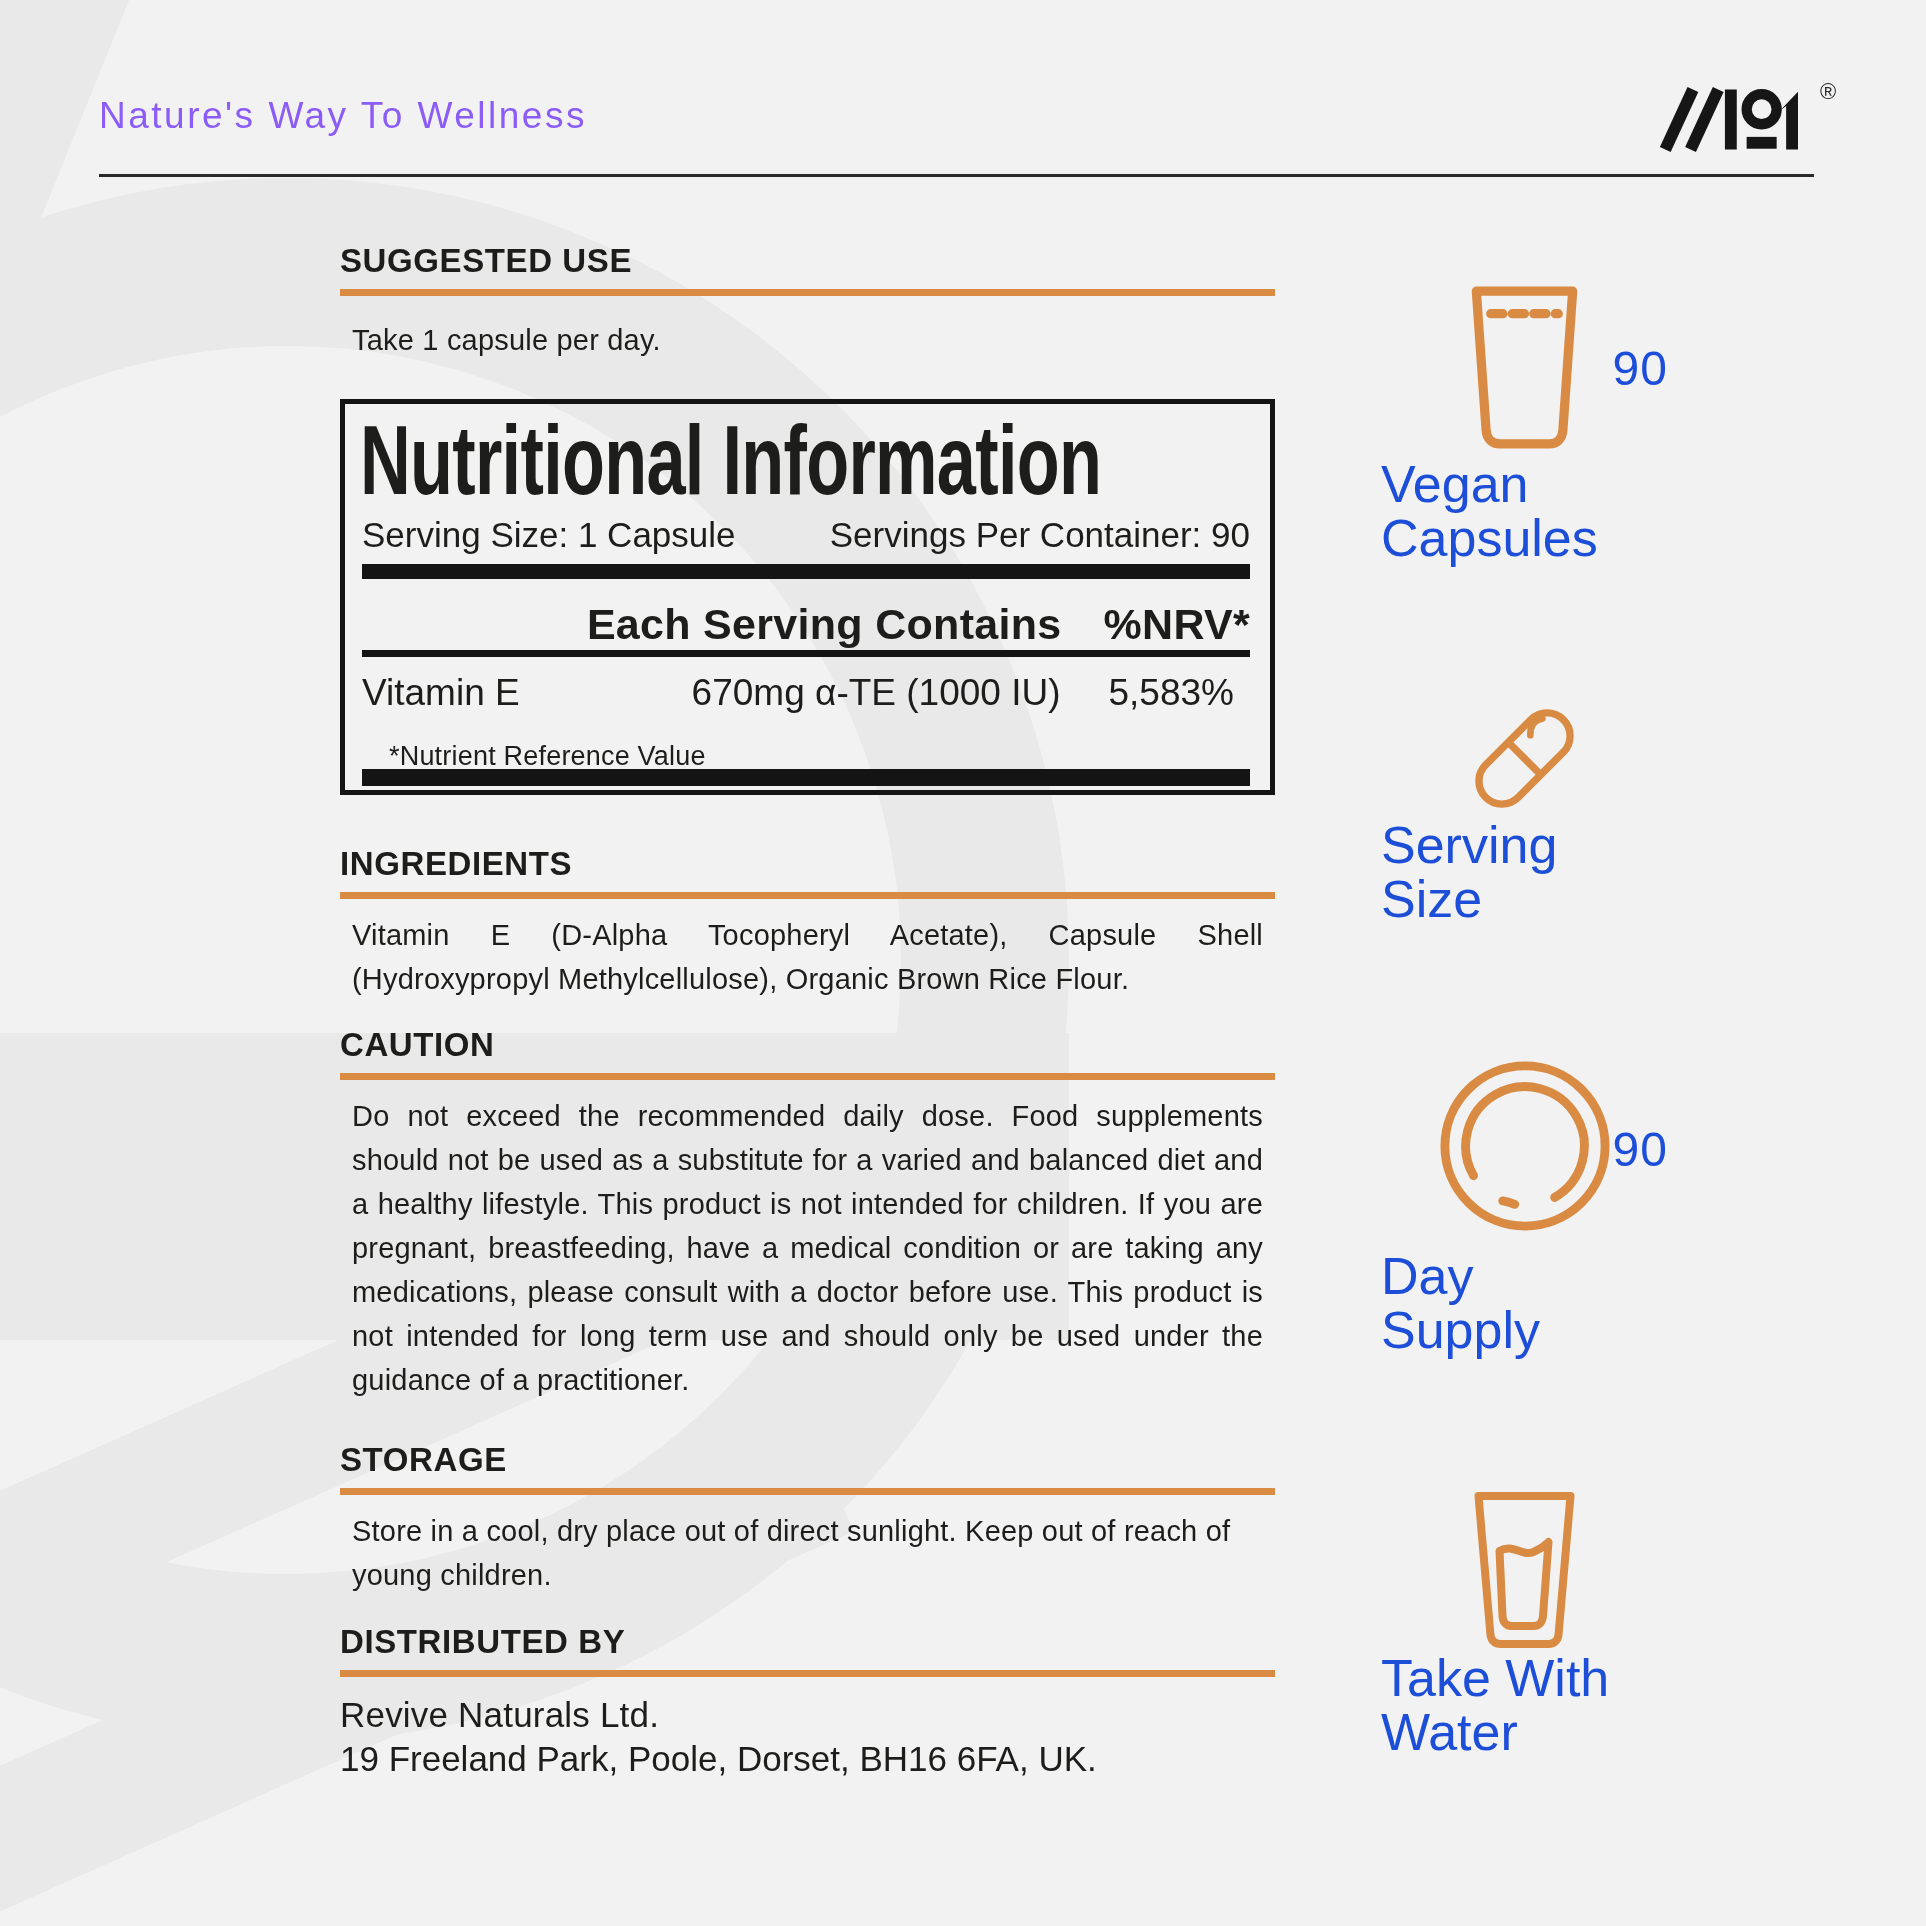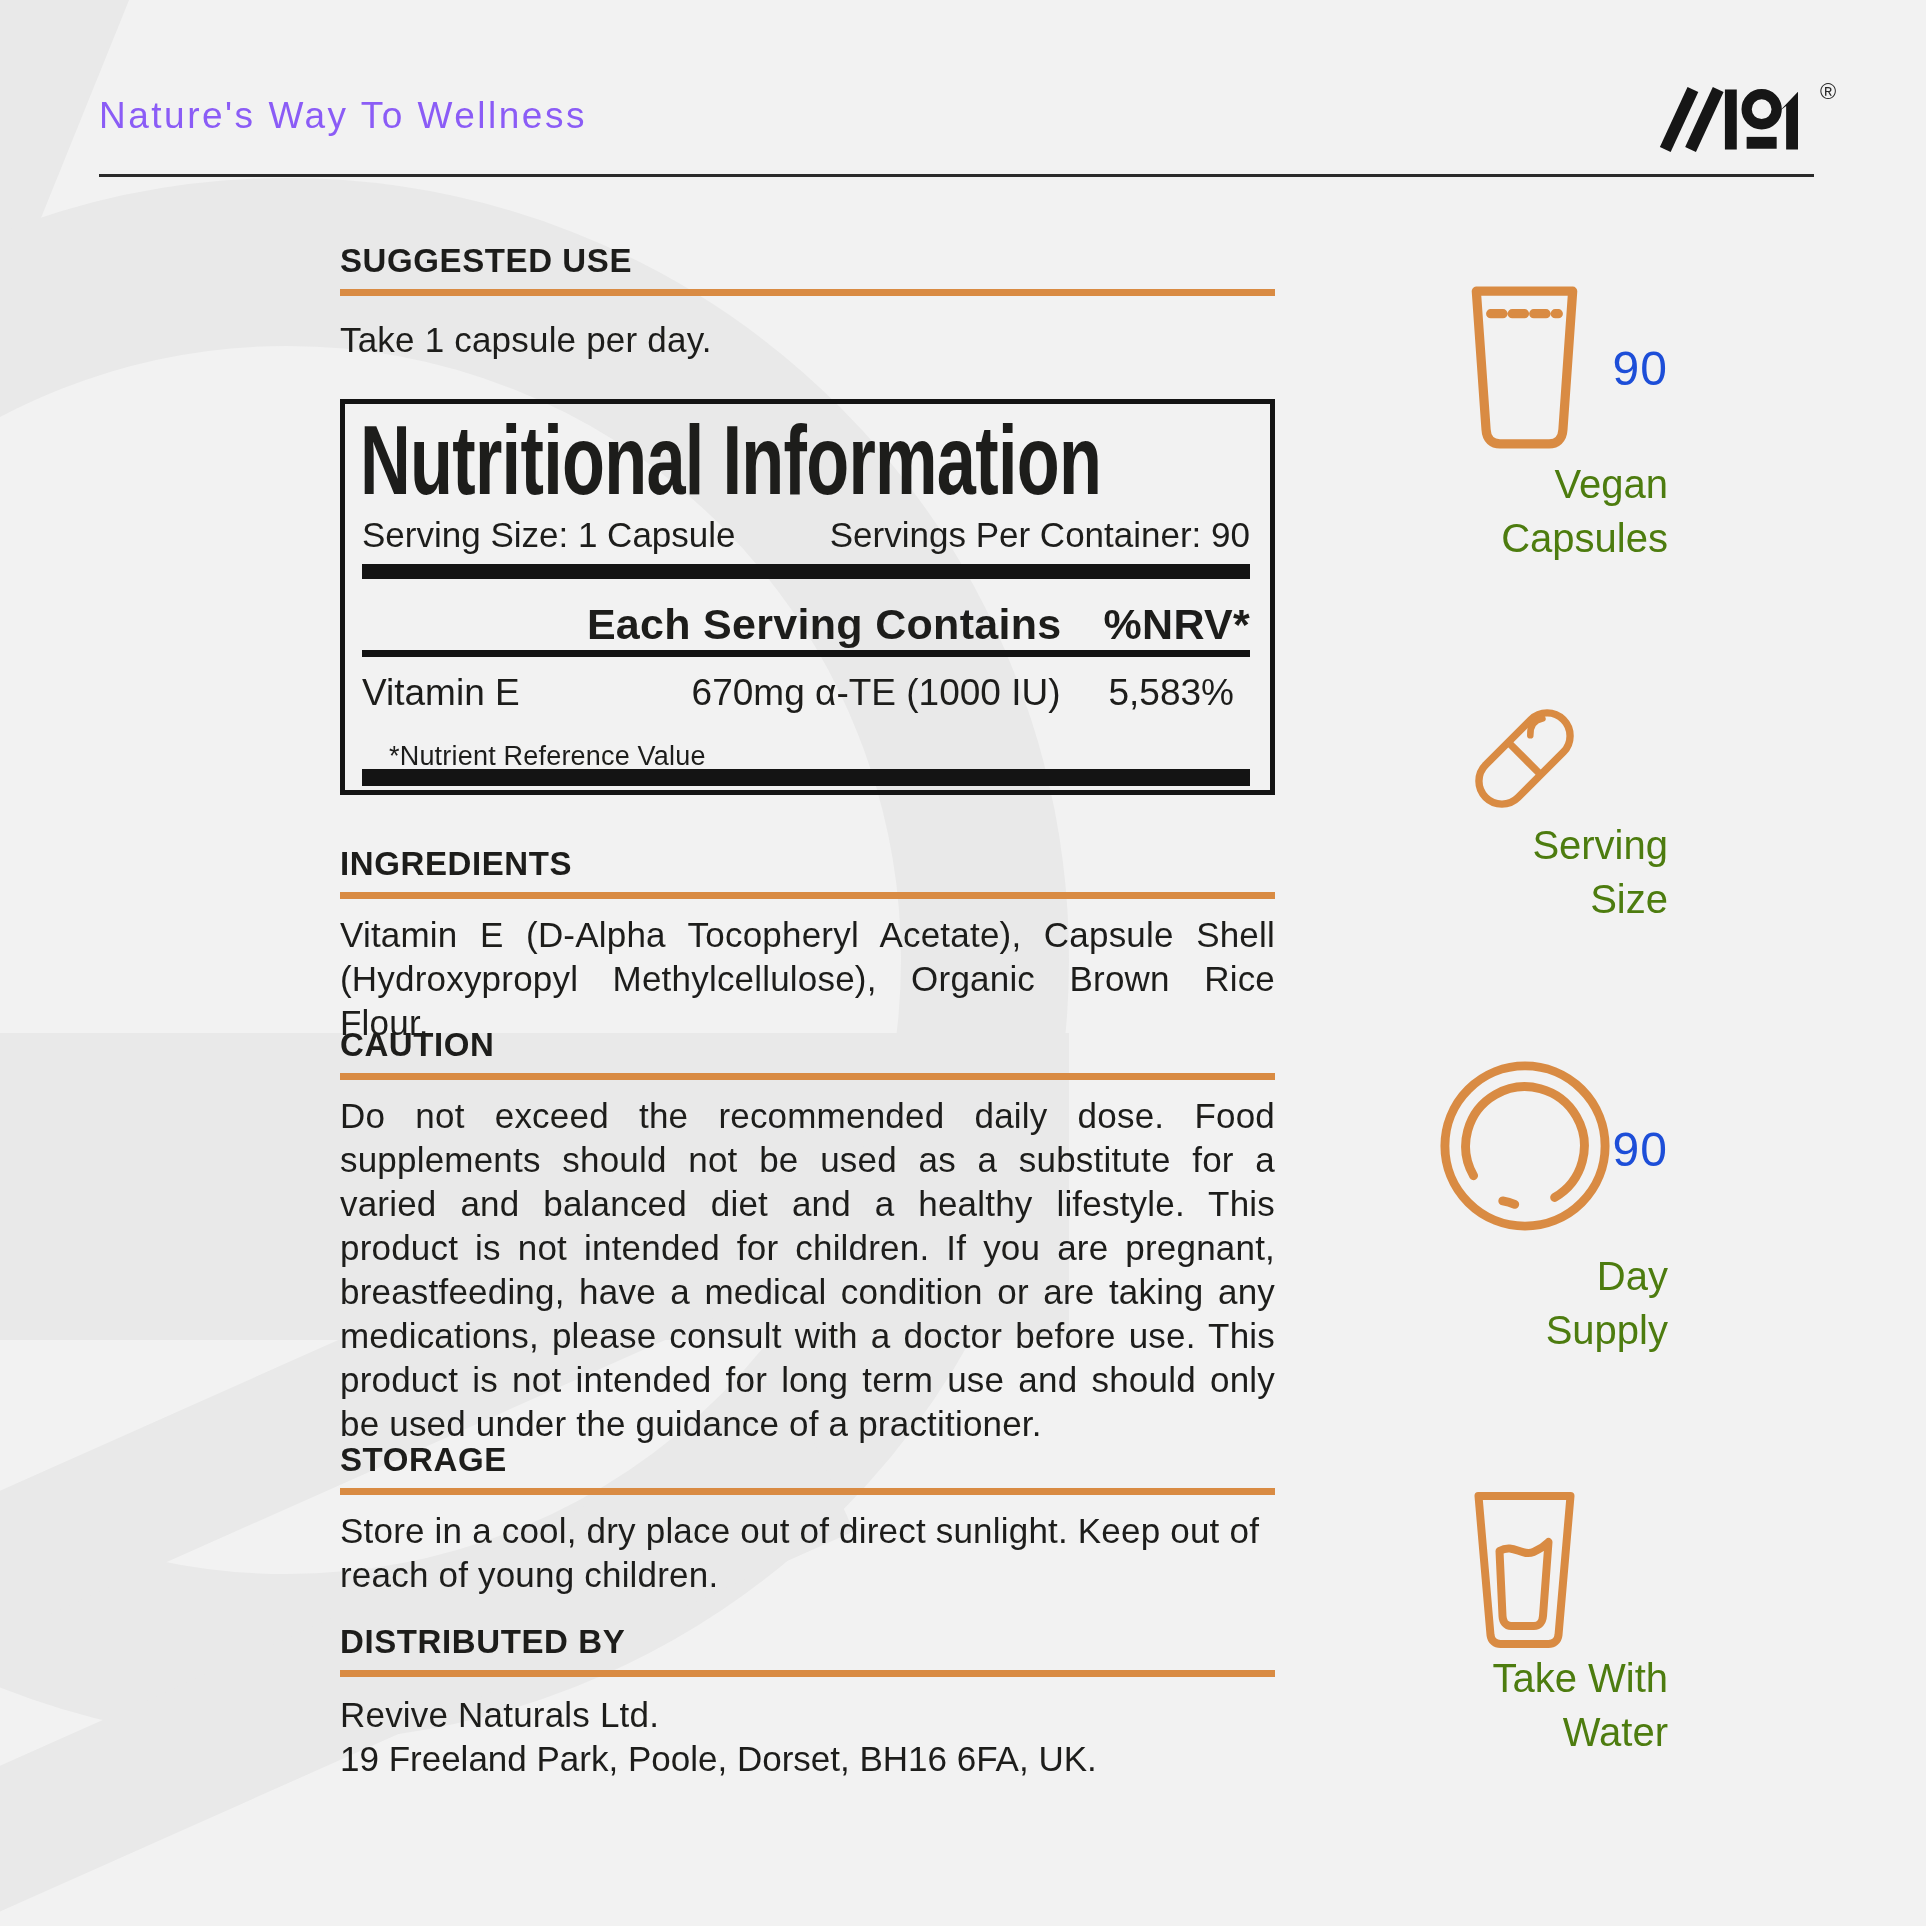--- a/index.html
+++ b/index.html
@@ -31,21 +31,21 @@
   .header-rule{position:absolute;left:99px;right:113px;top:174px;height:3px;background:#2a2a2a;}
   .logo{position:absolute;left:1655px;top:87px;width:158px;height:65px;}
   .logo svg{display:block;width:100%;height:100%;}
   .reg-mark{position:absolute;left:1820px;top:79px;font-size:22px;color:#2a2a2a;}
 
   
   .left-col{position:absolute;left:340px;top:0;width:935px;height:1763px;}
   .sec{position:absolute;left:0;width:935px;}
   .sec h2{margin:0;font-size:33px;font-weight:700;letter-spacing:0.6px;line-height:40px;}
   .rule{height:7px;background:#d98b43;margin-top:8px;}
-  .body-text{margin:14px 0 0;font-size:35px;line-height:44px;letter-spacing:0.2px;}
+  .body-text{margin:14px 12px 0;font-size:29px;line-height:44px;letter-spacing:0.2px;}
   .just{text-align:justify;}
   .addr-line{margin:0;font-size:35px;line-height:44px;}
   .sec-suggested .body-text{margin-top:22px;}
 
   
   .nbox{
     position:absolute;left:0;top:399px;width:935px;height:396px;
     border:5px solid #141414;box-sizing:border-box;
   }
   .nbox-title{
@@ -75,22 +75,22 @@
   .nbox-foot{position:absolute;left:44px;top:337px;font-size:27px;letter-spacing:0.2px;}
 
   
   .right-col{position:absolute;left:1381px;top:0;width:287px;text-align:center;}
   .badge-icon{position:absolute;left:0;width:287px;display:flex;justify-content:center;}
   .badge-num{
     position:absolute;left:0;width:287px;text-align:right;
     font-size:48px;color:#1d4ed8;letter-spacing:1px;
   }
   .badge-label{
-    position:absolute;left:0;width:287px;text-align:right;
-    font-size:40px;line-height:54px;color:#4d7c0f;
+    position:absolute;left:0;width:287px;text-align:left;
+    font-size:52px;line-height:54px;color:#1d4ed8;
   }
   .i-pouch{top:285px;}   .n-pouch{top:341px;}  .l-pouch{top:457px;}
   .i-capsule{top:697px;}                        .l-capsule{top:818px;}
   .i-day{top:1057px;}    .n-day{top:1122px;}   .l-day{top:1249px;}
   .i-glass{top:1489px;}                         .l-glass{top:1651px;}
 </style>
 </head>
 <body>
 
 <div class="page">

